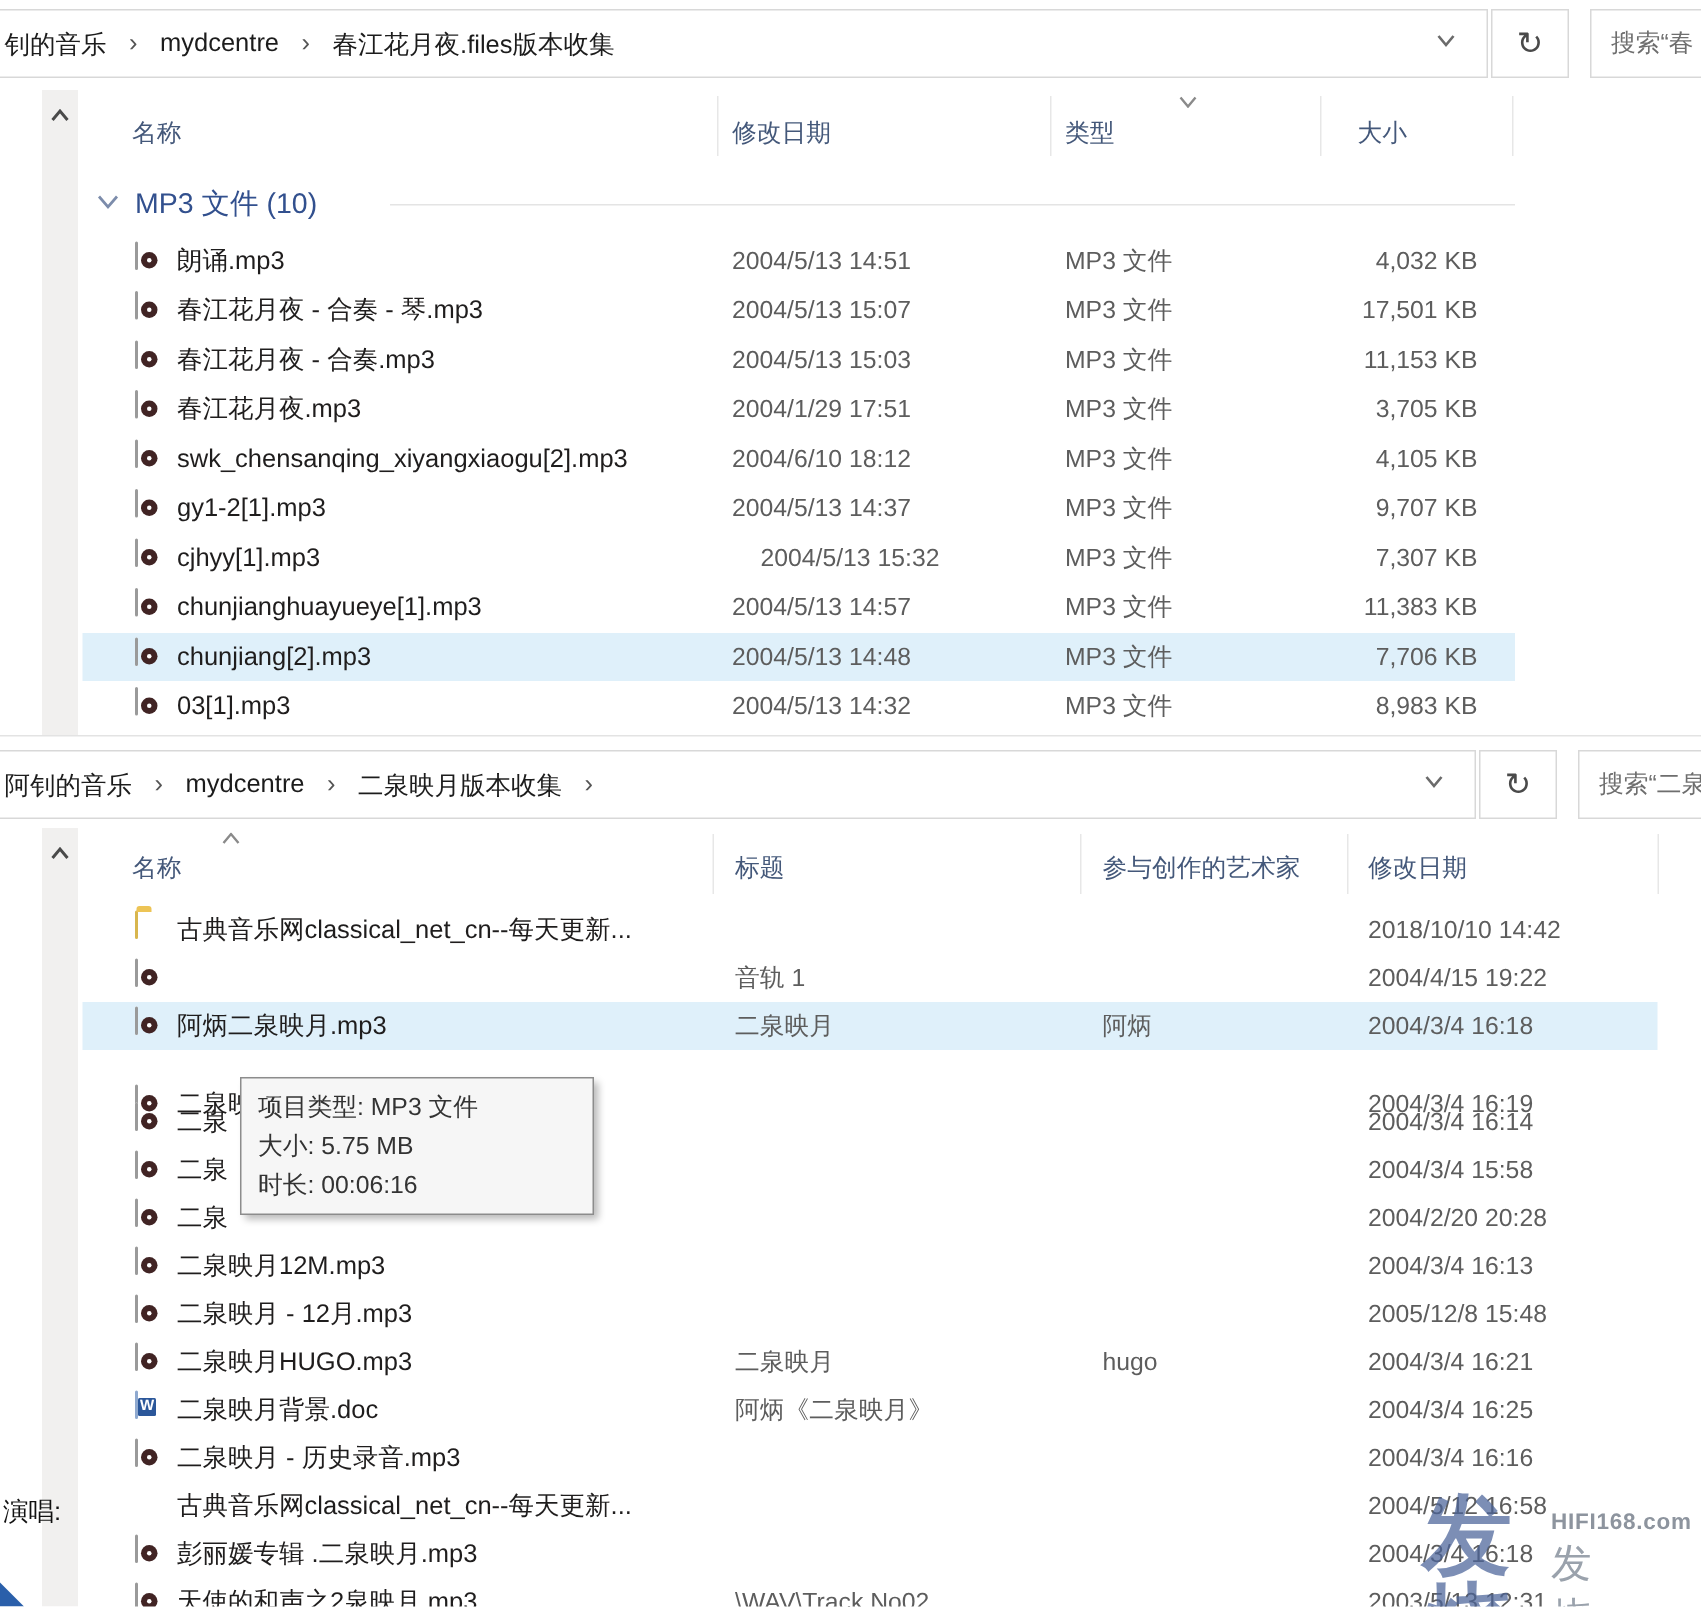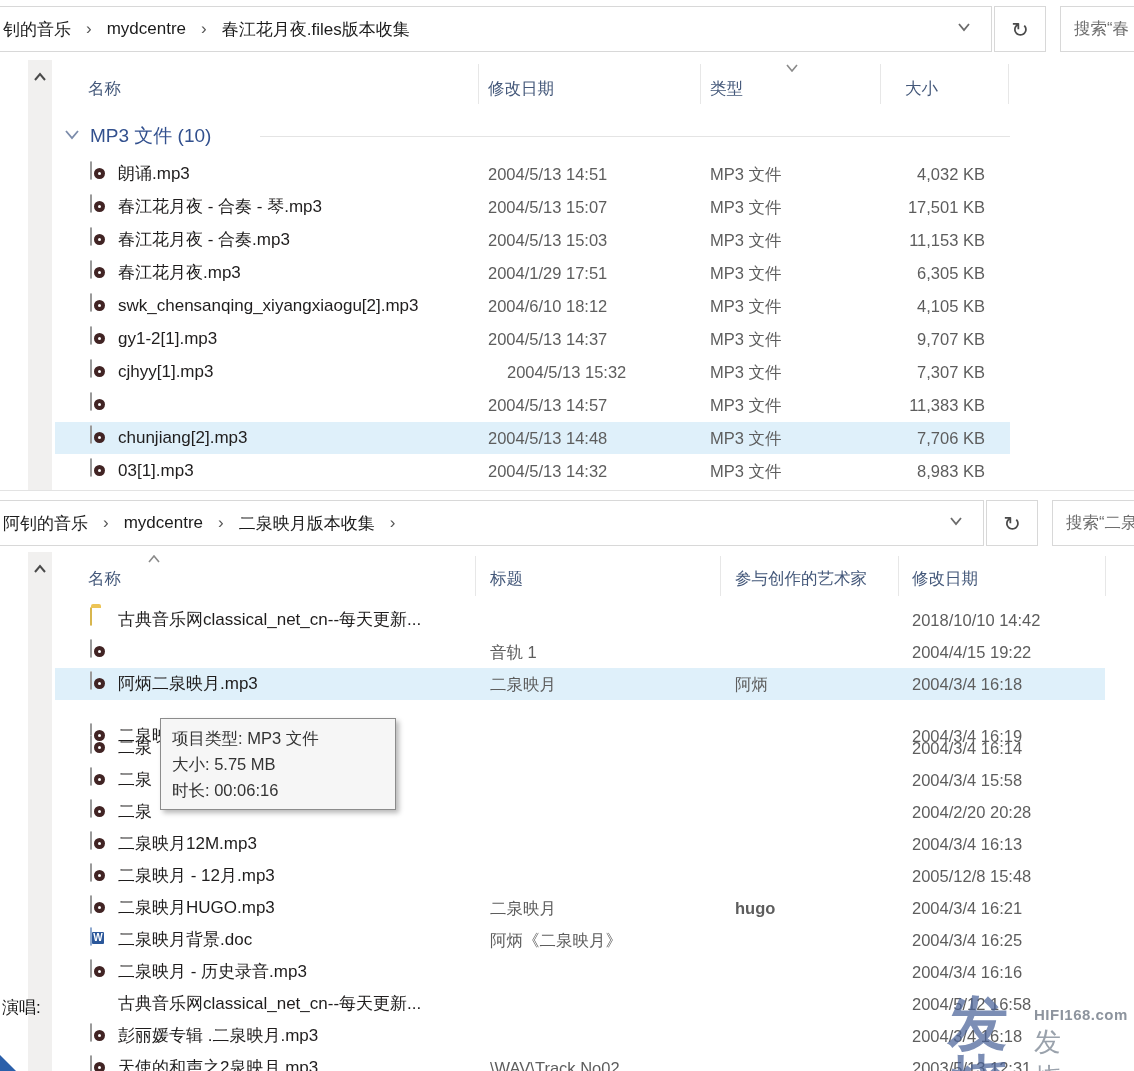--- a/index.html
+++ b/index.html
@@ -134,21 +134,21 @@
         <span class="cell c-name" style="left: 63px;">春江花月夜 - 合奏.mp3</span>
         <span class="cell c-dim" style="left: 433px;">2004/5/13 15:03</span>
         <span class="cell c-dim" style="left: 655px;">MP3 文件</span>
         <span class="cell c-dim c-size" style="left: 825px; width: 105px;">11,153 KB</span>
       </div>
       <div class="row" style="left: 55px; top: 257px; width: 955px;">
         <span class="row-icon" style="left: 35px;"><span class="icon-mp3"></span></span>
         <span class="cell c-name" style="left: 63px;">春江花月夜.mp3</span>
         <span class="cell c-dim" style="left: 433px;">2004/1/29 17:51</span>
         <span class="cell c-dim" style="left: 655px;">MP3 文件</span>
-        <span class="cell c-dim c-size" style="left: 825px; width: 105px;">6,305 KB</span>
+        <span class="cell c-dim c-size" style="left: 825px; width: 105px;">3,705 KB</span>
       </div>
       <div class="row" style="left: 55px; top: 290px; width: 955px;">
         <span class="row-icon" style="left: 35px;"><span class="icon-mp3"></span></span>
         <span class="cell c-name" style="left: 63px;">swk_chensanqing_xiyangxiaogu[2].mp3</span>
         <span class="cell c-dim" style="left: 433px;">2004/6/10 18:12</span>
         <span class="cell c-dim" style="left: 655px;">MP3 文件</span>
         <span class="cell c-dim c-size" style="left: 825px; width: 105px;">4,105 KB</span>
       </div>
       <div class="row" style="left: 55px; top: 323px; width: 955px;">
         <span class="row-icon" style="left: 35px;"><span class="icon-mp3"></span></span>
@@ -159,20 +159,21 @@
       </div>
       <div class="row" style="left: 55px; top: 356px; width: 955px;">
         <span class="row-icon" style="left: 35px;"><span class="icon-mp3"></span></span>
         <span class="cell c-name" style="left: 63px;">cjhyy[1].mp3</span>
         <span class="cell c-dim" style="left: 452px; text-align: right;">2004/5/13 15:32</span>
         <span class="cell c-dim" style="left: 655px;">MP3 文件</span>
         <span class="cell c-dim c-size" style="left: 825px; width: 105px;">7,307 KB</span>
       </div>
       <div class="row" style="left: 55px; top: 389px; width: 955px;">
         <span class="row-icon" style="left: 35px;"><span class="icon-mp3"></span></span>
+        <span class="cell c-name" style="left: 63px;">chunjianghuayueye[1].mp3</span>
         <span class="cell c-dim" style="left: 433px;">2004/5/13 14:57</span>
         <span class="cell c-dim" style="left: 655px;">MP3 文件</span>
         <span class="cell c-dim c-size" style="left: 825px; width: 105px;">11,383 KB</span>
       </div>
       <div class="row sel" style="left: 55px; top: 422px; width: 955px;">
         <span class="row-icon" style="left: 35px;"><span class="icon-mp3"></span></span>
         <span class="cell c-name" style="left: 63px;">chunjiang[2].mp3</span>
         <span class="cell c-dim" style="left: 433px;">2004/5/13 14:48</span>
         <span class="cell c-dim" style="left: 655px;">MP3 文件</span>
         <span class="cell c-dim c-size" style="left: 825px; width: 105px;">7,706 KB</span>
@@ -278,21 +279,21 @@
       </div>
       <div class="row" style="left: 55px; top: 860px; width: 1050px;">
         <span class="row-icon" style="left: 35px;"><span class="icon-mp3"></span></span>
         <span class="cell c-name" style="left: 63px;">二泉映月 - 12月.mp3</span>
         <span class="cell c-dim" style="left: 857px;">2005/12/8 15:48</span>
       </div>
       <div class="row" style="left: 55px; top: 892px; width: 1050px;">
         <span class="row-icon" style="left: 35px;"><span class="icon-mp3"></span></span>
         <span class="cell c-name" style="left: 63px;">二泉映月HUGO.mp3</span>
         <span class="cell c-dim" style="left: 435px;">二泉映月</span>
-        <span class="cell c-dim" style="left: 680px; font-weight: bold;">hugo</span>
+        <span class="cell c-dim" style="left: 680px;">hugo</span>
         <span class="cell c-dim" style="left: 857px;">2004/3/4 16:21</span>
       </div>
       <div class="row" style="left: 55px; top: 924px; width: 1050px;">
         <span class="row-icon" style="left: 35px;"><span class="icon-doc"></span></span>
         <span class="cell c-name" style="left: 63px;">二泉映月背景.doc</span>
         <span class="cell c-dim" style="left: 435px;">阿炳《二泉映月》</span>
         <span class="cell c-dim" style="left: 857px;">2004/3/4 16:25</span>
       </div>
       <div class="row" style="left: 55px; top: 956px; width: 1050px;">
         <span class="row-icon" style="left: 35px;"><span class="icon-mp3"></span></span>

